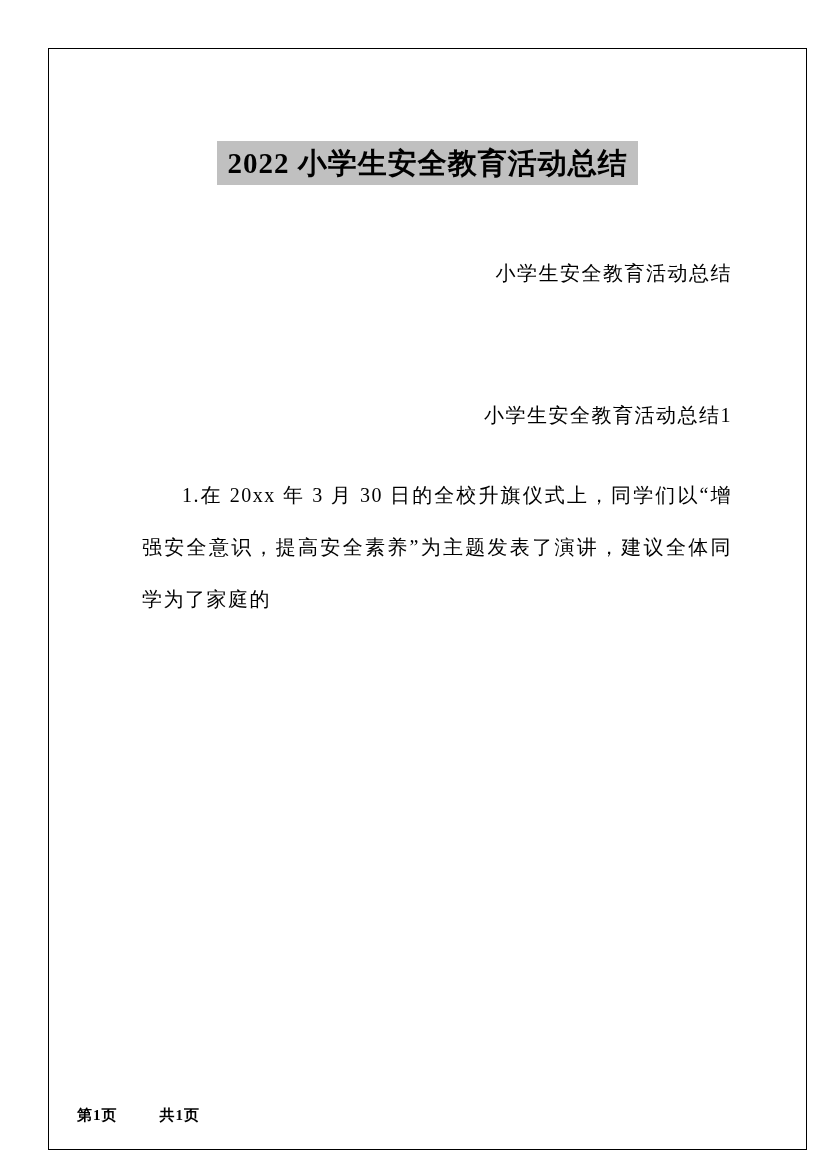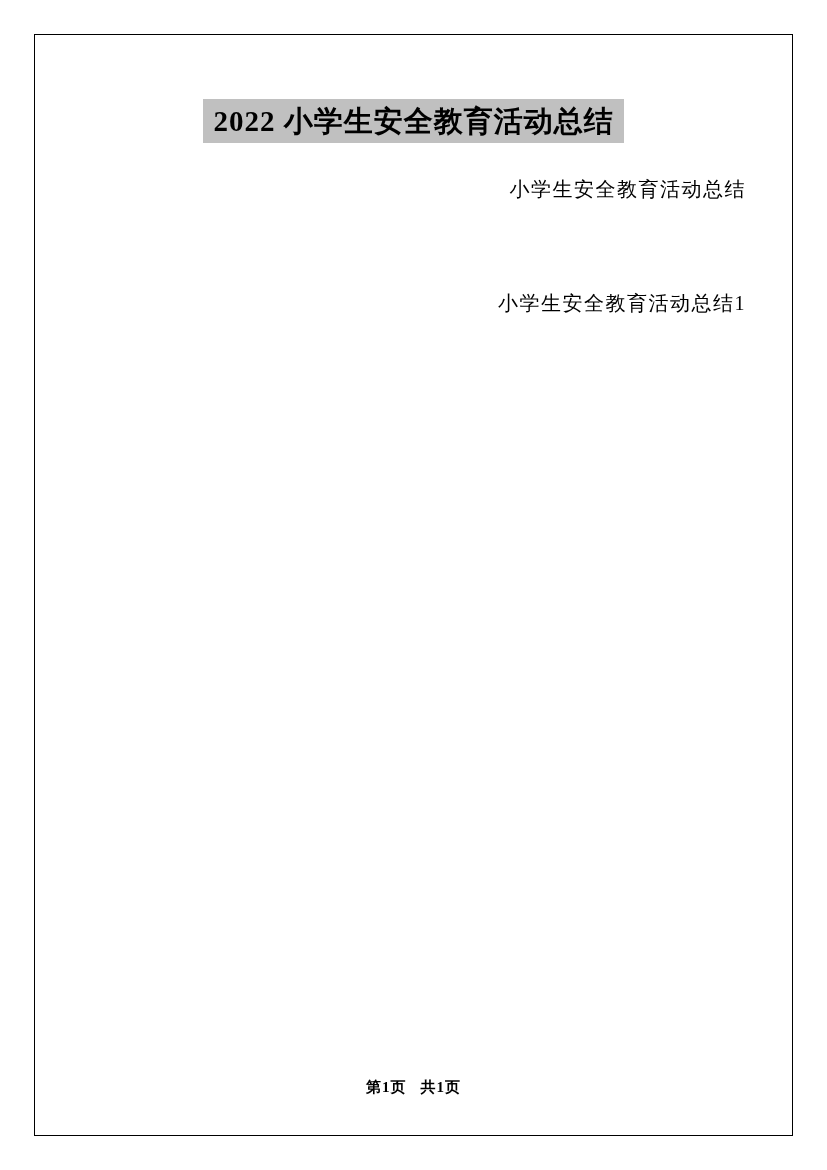--- a/index.html
+++ b/index.html
@@ -1,15 +1,15 @@
 <!DOCTYPE html>
 <html><head>
 <meta charset="utf-8">
 <style>
-  * { margin: 0; padding: 0; box-sizing: border-box; }
+  * { margin: 0; padding: 14px; box-sizing: border-box; }
   html, body {
     width: 827px; height: 1170px;
     background: #ffffff;
     font-family: "Liberation Serif", "DejaVu Serif", serif;
     color: #000000;
     overflow: hidden;
     position: relative;
   }
   .page {
     position: absolute;
@@ -50,21 +50,20 @@
   p.indent {
     text-indent: 2em;
   }
   p.section-gap {
     margin-top: 62px;
   }
   .footer {
     position: absolute;
     left: 0; right: 0;
     top: 1042px;
-    text-align: center;
     font-size: 15px;
     font-weight: bold;
     line-height: 20px;
     letter-spacing: 1px;
   }
   .footer .total {
     margin-left: 14px;
   }
 </style>
 </head>
@@ -72,19 +71,20 @@
 
 <div class="page">
 
   <div class="title-wrap">
     <span class="title-highlight">2022 小学生安全教育活动总结</span>
   </div>
 
   <div class="body">
     <p class="heading">小学生安全教育活动总结</p>
     <p class="heading section-gap">小学生安全教育活动总结1</p>
+    <p class="indent">1.在 20xx 年 3 月 30 日的全校升旗仪式上，同学们以“增强安全意识，提高安全素养”为主题发表了演讲，建议全体同学为了家庭的</p>
   </div>
 
   <div class="footer">
     <span class="current">第1页</span><span class="total">共1页</span>
   </div>
 
 </div>
 
 </body></html>

